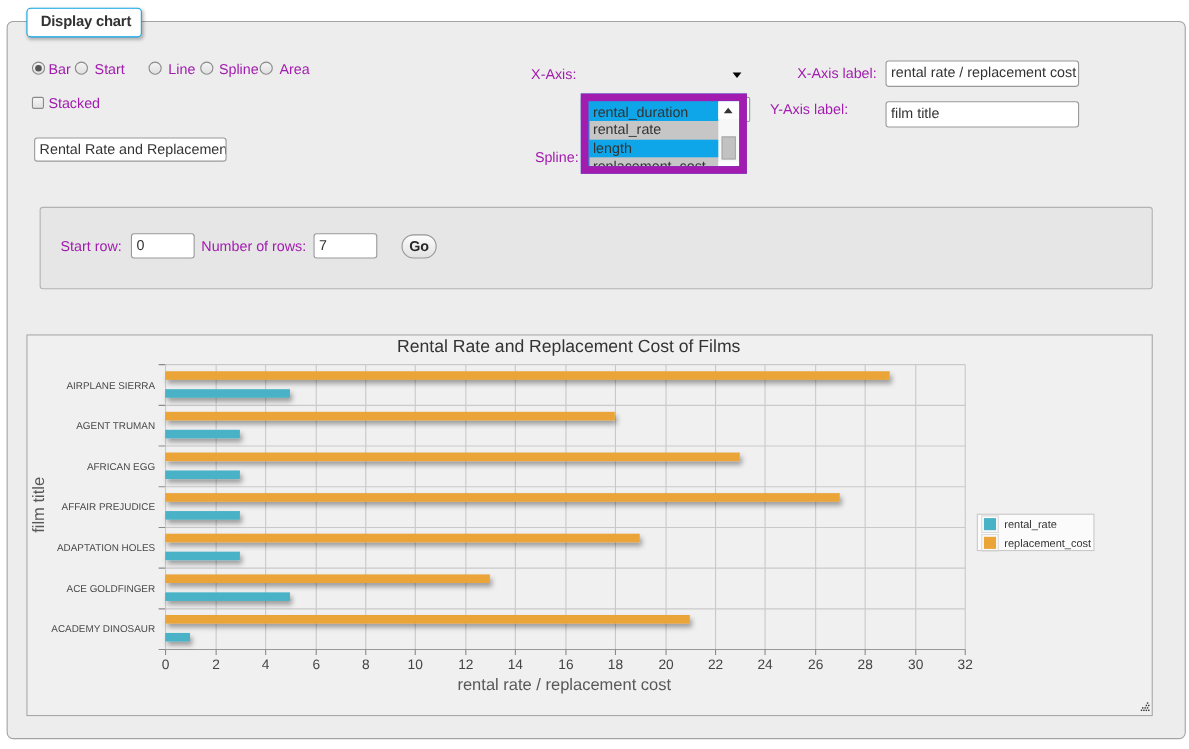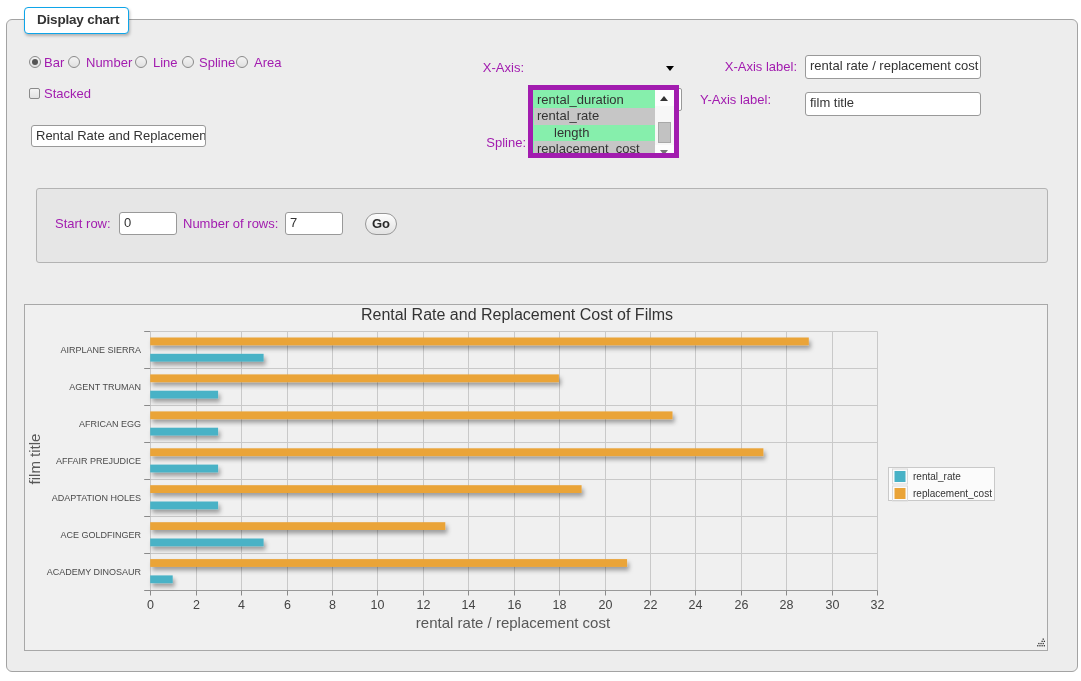--- a/index.html
+++ b/index.html
@@ -14,21 +14,21 @@
 </head>
 <body>
 
 <div class="abs" style="left:6px;top:19px;width:1072px;height:653px;background:#ededed;border:1px solid #a3a3a3;border-radius:6px;box-sizing:border-box;"></div>
 
 <div class="abs" style="left:24px;top:7px;height:25px;background:#fff;border:1px solid #0ea5e9;border-radius:4px;padding:0 9px 0 12px;line-height:24px;font-size:13.5px;letter-spacing:-0.2px;font-weight:bold;box-shadow:1px 2px 3px rgba(0,0,0,0.25);">Display chart</div>
 
 <span class="radio sel" style="left:29px;top:56px;"></span>
 <div class="lbl" style="left:44px;top:55px;">Bar</div>
 <span class="radio" style="left:68px;top:56px;"></span>
-<div class="lbl" style="left:86px;top:55px;">Number</div>
+<div class="lbl" style="left:86px;top:55px;">Start</div>
 <span class="radio" style="left:135px;top:56px;"></span>
 <div class="lbl" style="left:153px;top:55px;">Line</div>
 <span class="radio" style="left:182px;top:56px;"></span>
 <div class="lbl" style="left:199px;top:55px;">Spline</div>
 <span class="radio" style="left:236px;top:56px;"></span>
 <div class="lbl" style="left:254px;top:55px;">Area</div>
 
 <span class="chk" style="left:29px;top:88px;"></span>
 <div class="lbl" style="left:44px;top:86px;">Stacked</div>
 
@@ -38,25 +38,25 @@
 <div class="inp" style="left:528px;top:57px;width:154px;height:23px;border-radius:2px;padding-left:6px;margin-top:31px;">title</div>
 <div class="abs" style="left:666px;top:66px;width:0;height:0;border-left:4.5px solid transparent;border-right:4.5px solid transparent;border-top:5.5px solid #000;"></div>
 
 <div class="lbl" style="left:700px;top:59px;width:97px;text-align:right;">X-Axis label:</div>
 <div class="inp" style="left:805px;top:55px;width:176px;height:24px;line-height:20px;">rental rate / replacement cost</div>
 
 <div class="lbl" style="left:700px;top:92px;width:98px;text-align:left;">Y-Axis label:</div>
 <div class="inp" style="left:805px;top:92px;width:176px;height:24px;line-height:20px;">film title</div>
 
 <div class="lbl" style="left:440px;top:135px;width:86px;text-align:right;">Spline:</div>
-<div class="abs" style="left:528px;top:85px;width:151px;height:73px;background:#86efac;border:5px solid #a21caf;box-sizing:border-box;overflow:hidden;">
+<div class="abs" style="left:528px;top:85px;width:151px;height:73px;background:#0ea5e9;border:7px solid #a21caf;box-sizing:border-box;overflow:hidden;">
   <div style="position:absolute;left:1px;top:1.5px;width:129px;font-size:13px;line-height:16.5px;">
     <div style="padding-left:3px;">rental_duration</div>
     <div style="padding-left:3px;background:#c6c6c6;">rental_rate</div>
-    <div style="padding-left:20px;">length</div>
+    <div style="padding-left:3px;">length</div>
     <div style="padding-left:3px;background:#c6c6c6;">replacement_cost</div>
   </div>
 
   <div style="position:absolute;right:0;top:0;width:19px;height:71px;background:#f7f7f7;">
     <div style="position:absolute;left:0;top:0;width:19px;height:16px;background:#fdfdfd;"></div>
     <div style="position:absolute;left:5px;top:6px;width:0;height:0;border-left:4.5px solid transparent;border-right:4.5px solid transparent;border-bottom:5px solid #333;"></div>
     <div style="position:absolute;left:0;bottom:0;width:19px;height:16px;background:#fdfdfd;"></div>
     <div style="position:absolute;left:5px;bottom:6px;width:0;height:0;border-left:4.5px solid transparent;border-right:4.5px solid transparent;border-top:5px solid #777;"></div>
     <div style="position:absolute;left:3px;top:32px;width:13px;height:21px;background:#c2c2c2;border:1px solid #a8a8a8;box-sizing:border-box;"></div>
   </div>

